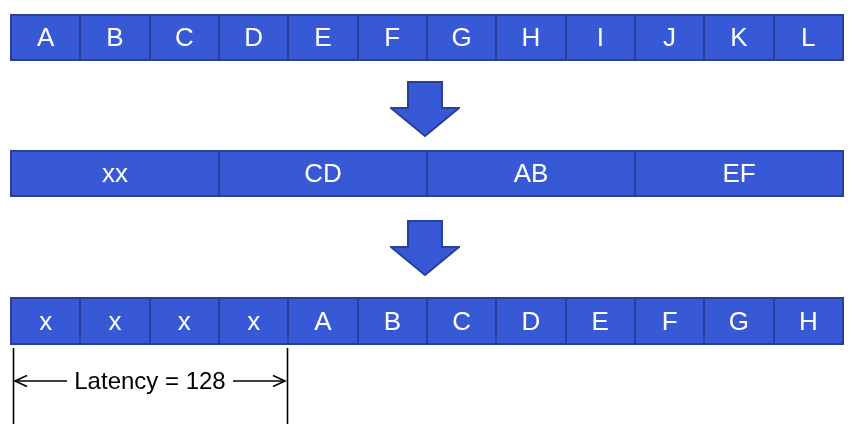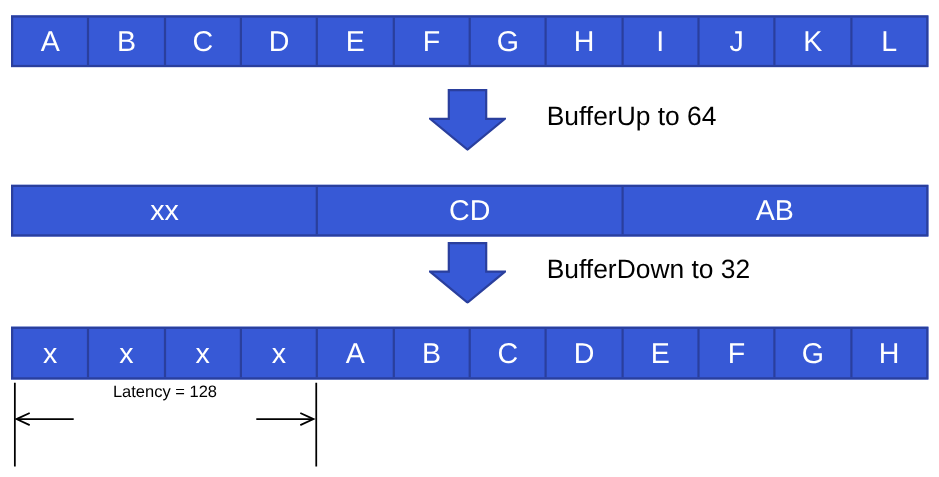--- a/index.html
+++ b/index.html
@@ -16,21 +16,21 @@
   .buffer-row {
     position: absolute;
     left: 10px;
     width: 834px;
     display: flex;
     background: var(--cell-fill);
     border: 2px solid var(--cell-border);
     box-sizing: border-box;
   }
   .row-1 { top: 14px;  height: 47px; }
-  .row-2 { top: 150px; height: 47px; margin-top: 18px; }
+  .row-2 { top: 150px; height: 47px; }
   .row-3 { top: 297px; height: 48px; }
   .cell {
     flex: 1;
     display: flex;
     align-items: center;
     justify-content: center;
     color: var(--text-light);
     font-size: 26px;
     border-left: 2px solid var(--cell-border);
     overflow: hidden;
@@ -76,24 +76,24 @@
     height: 88px;
   }
   .latency-dim line, .latency-dim polyline {
     stroke: var(--text-dark);
     stroke-width: 1.6;
     fill: none;
   }
   .latency-text {
     position: absolute;
     left: 70px;
-    top: 344px;
+    top: 368px;
     width: 160px;
     text-align: center;
-    font-size: 15px;
+    font-size: 24px;
     line-height: 26px;
     color: var(--text-dark);
   }
 </style>
 </head>
 <body>
 
 <div class="canvas">
 
   <div class="buffer-row row-1">
@@ -107,32 +107,31 @@
       <div class="cell">H</div>
       <div class="cell">I</div>
       <div class="cell">J</div>
       <div class="cell">K</div>
       <div class="cell">L</div>
     </div>
 
   <svg class="down-arrow arrow-1" viewBox="0 0 70 56">
     <polygon points="18,1 52,1 52,27 69,27 35,55 1,27 18,27"></polygon>
   </svg>
-  <div class="arrow-label label-1">BufferUp to 64</div>
 
   <div class="buffer-row row-2">
       <div class="cell">xx</div>
       <div class="cell">CD</div>
       <div class="cell">AB</div>
+      <div class="cell">EF</div>
     </div>
 
   <svg class="down-arrow arrow-2" viewBox="0 0 70 56">
     <polygon points="18,1 52,1 52,27 69,27 35,55 1,27 18,27"></polygon>
   </svg>
-  <div class="arrow-label label-2">BufferDown to 32</div>
 
   <div class="buffer-row row-3">
       <div class="cell">x</div>
       <div class="cell">x</div>
       <div class="cell">x</div>
       <div class="cell">x</div>
       <div class="cell">A</div>
       <div class="cell">B</div>
       <div class="cell">C</div>
       <div class="cell">D</div>

